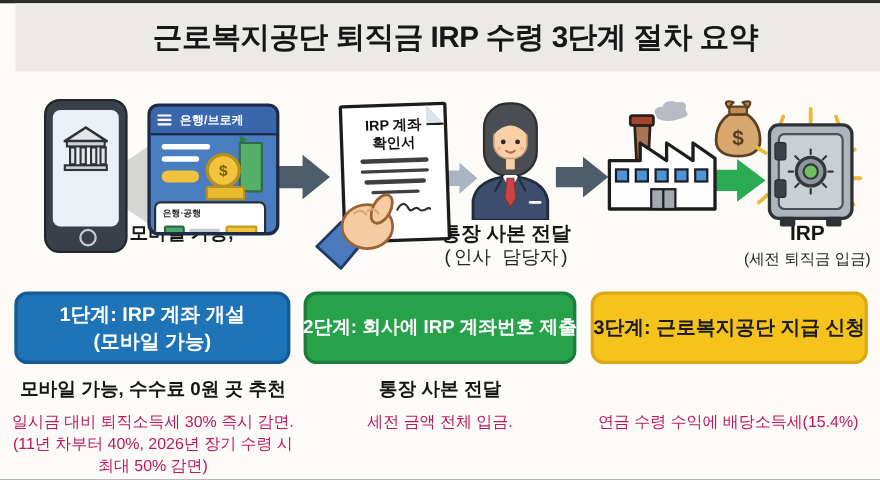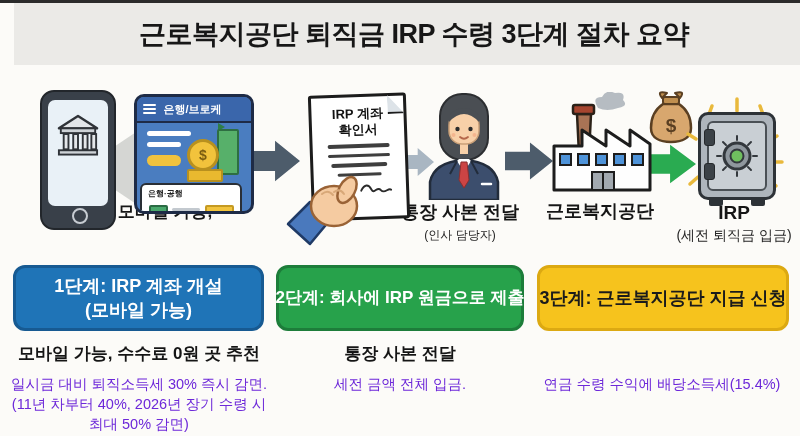--- a/index.html
+++ b/index.html
@@ -60,21 +60,21 @@
   .doc-title{margin-top:9px;text-align:center;font-size:13px;font-weight:800;line-height:16px;color:#111;}
   .dline{height:3.5px;background:#3f3f3f;border-radius:2px;margin:6px auto 0;}
   .squiggle{display:block;margin:6px 14px 0 auto;}
   .hand{position:absolute;left:-12px;top:70px;z-index:2;}
 
   
   .cap{position:absolute;text-align:center;font-weight:800;font-size:17px;line-height:23px;color:#161616;}
   .cap .sub{font-weight:400;font-size:15px;color:#262626;}
   .cap1{left:40px;top:200px;width:250px;}
   .cap-person{left:392px;top:201px;width:136px;font-size:18px;}
-  .cap-person .sub{font-size:12px;}
+  .cap-person .sub{font-size:17px;font-family:Liberation Mono, monospace;}
   .cap-factory{left:534px;top:200px;width:132px;font-size:18px;}
   .cap-safe{left:666px;top:201px;width:136px;font-size:19px;}
   .cap-safe .sub{font-size:14px;}
 
   
   .person{left:424px;top:92px;}
   .factory{left:546px;top:92px;}
   .moneybag{left:648px;top:88px;}
 
   
@@ -89,21 +89,21 @@
   .banner{position:absolute;top:265px;height:66px;border-radius:12px;display:flex;flex-direction:column;
     align-items:center;justify-content:center;font-weight:800;text-align:center;box-sizing:border-box;}
   .banner .line{line-height:24px;white-space:nowrap;}
   .banner .line:empty{display:none;}
   .banner1{left:13px;width:251px;background:var(--step1);border:3px solid #175a92;color:#fff;font-size:18px;}
   .banner2{left:276px;width:248px;background:var(--step2);border:3px solid #1d7d3a;color:#fff;font-size:17px;}
   .banner3{left:537px;width:252px;background:var(--step3);border:3px solid #dca912;color:#1b1b1b;font-size:18px;}
 
   
   .colhead{position:absolute;top:342px;text-align:center;font-weight:800;font-size:17px;color:#151515;}
-  .coldetail{position:absolute;top:374px;text-align:center;font-size:14.5px;line-height:20px;color:#6d28d9;}
+  .coldetail{position:absolute;top:374px;text-align:center;font-size:14.5px;line-height:20px;color:#be185d;}
   .coldetail div:empty{display:none;}
   .c1h{left:4px;width:270px;} .c1d{left:4px;width:270px;}
   .c2h{left:278px;width:244px;} .c2d{left:278px;width:244px;}
   .c3h{left:528px;width:268px;} .c3d{left:528px;width:268px;}
 </style>
 </head>
 <body>
 
 <div class="page">
   <div class="top-rule"></div>
@@ -258,32 +258,31 @@
     <div class="foot" style="right:8px;"></div>
   </div>
 
   <div class="cap cap1">
     <div>모바일 가능,</div>
   </div>
   <div class="cap cap-person">
     <div>통장 사본 전달</div>
     <div class="sub">(인사 담당자)</div>
   </div>
-  <div class="cap cap-factory">근로복지공단</div>
   <div class="cap cap-safe">
     <div>IRP</div>
     <div class="sub">(세전 퇴직금 입금)</div>
   </div>
 
   <div class="banner banner1">
     <div class="line">1단계: IRP 계좌 개설</div>
     <div class="line">(모바일 가능)</div>
   </div>
   <div class="banner banner2">
-    <div class="line">2단계: 회사에 IRP 원금으로 제출</div>
+    <div class="line">2단계: 회사에 IRP 계좌번호 제출</div>
 
   </div>
   <div class="banner banner3">
     <div class="line">3단계: 근로복지공단 지급 신청</div>
 
   </div>
 
   <div class="colhead c1h">모바일 가능, 수수료 0원 곳 추천</div>
   <div class="coldetail c1d">
     <div>일시금 대비 퇴직소득세 30% 즉시 감면.</div>

